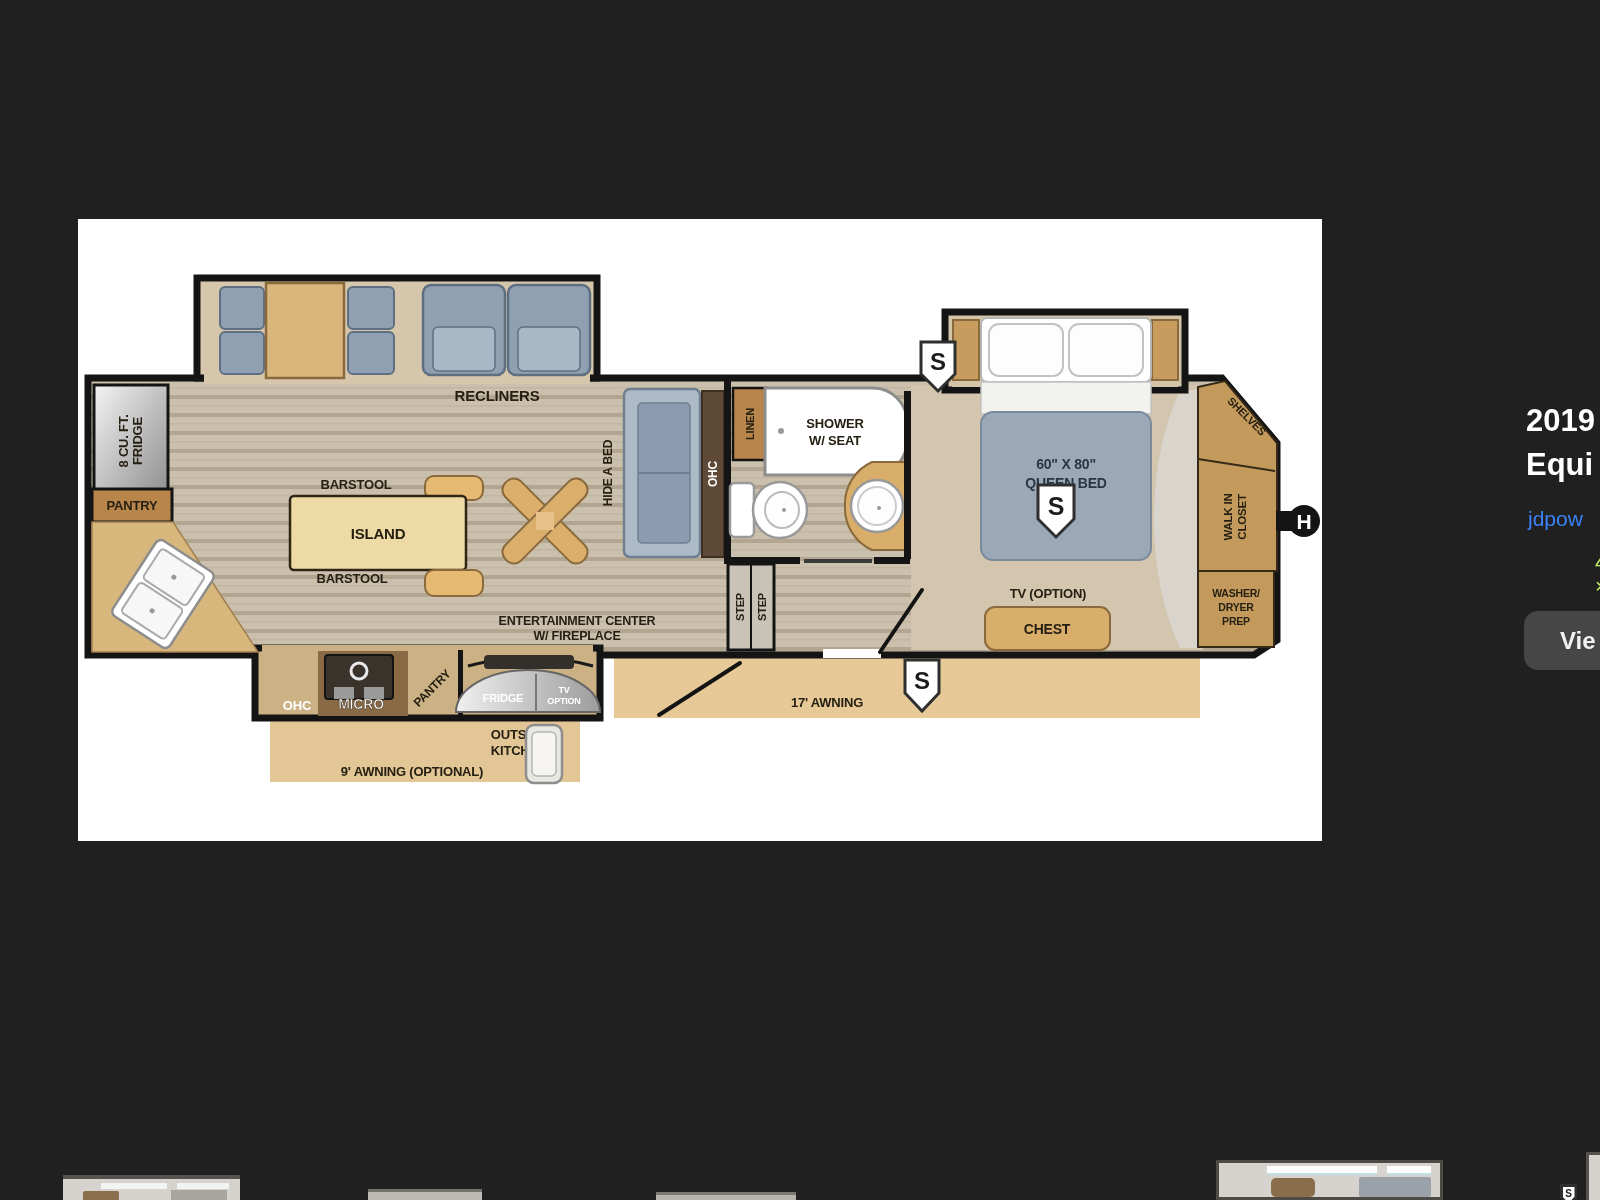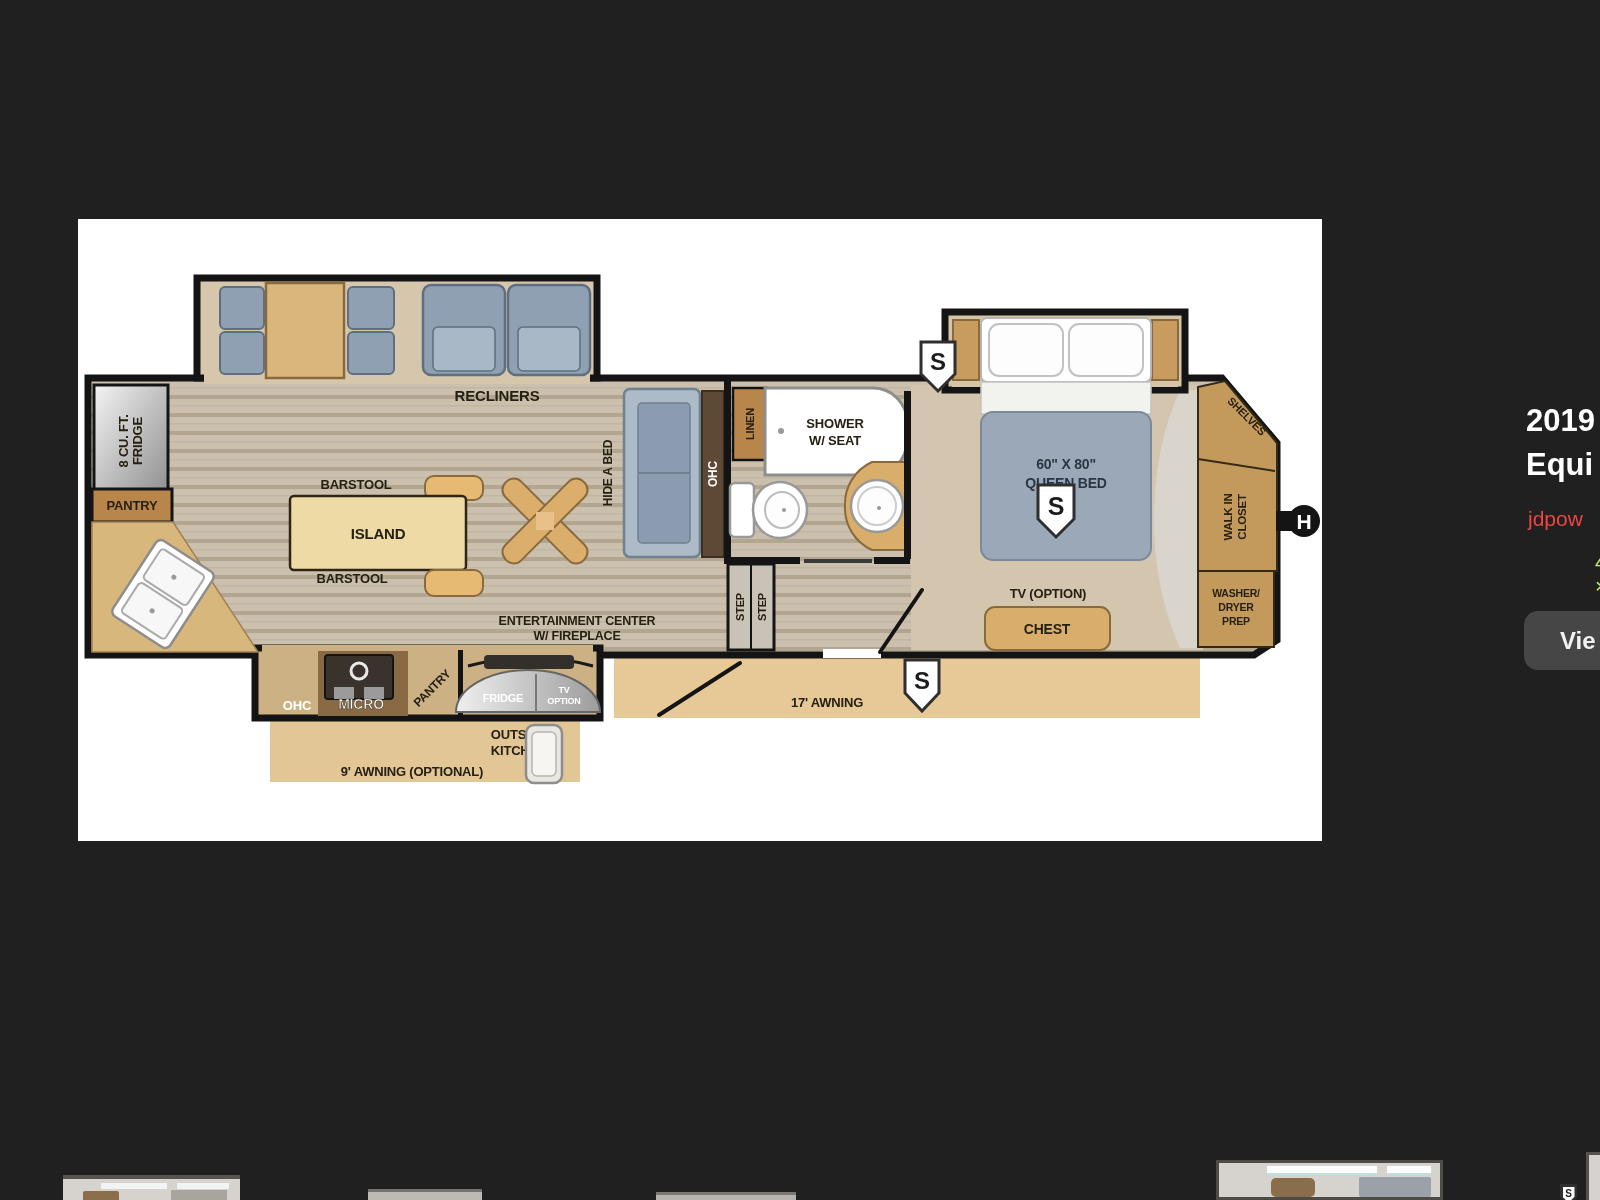--- a/index.html
+++ b/index.html
@@ -4,21 +4,21 @@
 <style>
   html,body{margin:0;padding:0;background:#202020;}
   .stage{position:relative;width:1600px;height:1200px;background:#202020;overflow:hidden;
          font-family:"Liberation Sans",sans-serif;}
   .abs{position:absolute;}
   .main-image{left:78px;top:219px;width:1244px;height:622px;background:#ffffff;}
   svg{display:block;}
   svg text{font-family:"Liberation Sans",sans-serif;font-weight:bold;letter-spacing:-0.2px;}
   .fl{fill:#262013;}
   .side-title{left:1526px;top:399px;width:200px;color:#fff;font-size:31px;font-weight:bold;line-height:44px;}
-  .side-gray{left:1528px;top:507px;color:#ef4444;font-size:21px;}
+  .side-gray{left:1528px;top:507px;color:#3b82f6;font-size:21px;}
   .side-dims{left:1595px;top:550px;color:#bef264;font-size:21px;}
   .view-btn{left:1524px;top:611px;width:130px;height:59px;background:#464646;border-radius:14px;
             color:#f2f2f2;font-size:24px;font-weight:bold;display:flex;align-items:center;padding-left:36px;box-sizing:border-box;}
   .thumb{background:#d6d3ce;}
   .t-shield-outer{clip-path:polygon(0 0,100% 0,100% 62%,50% 100%,0 62%);background:#2f2f2f;
                   display:flex;align-items:center;justify-content:center;}
   .t-shield-inner{clip-path:polygon(0 0,100% 0,100% 60%,50% 96%,0 60%);background:#fff;width:12px;height:17px;
                   font-size:10px;font-weight:bold;color:#1c1c1c;text-align:center;line-height:13px;}
 </style>
 </head>

